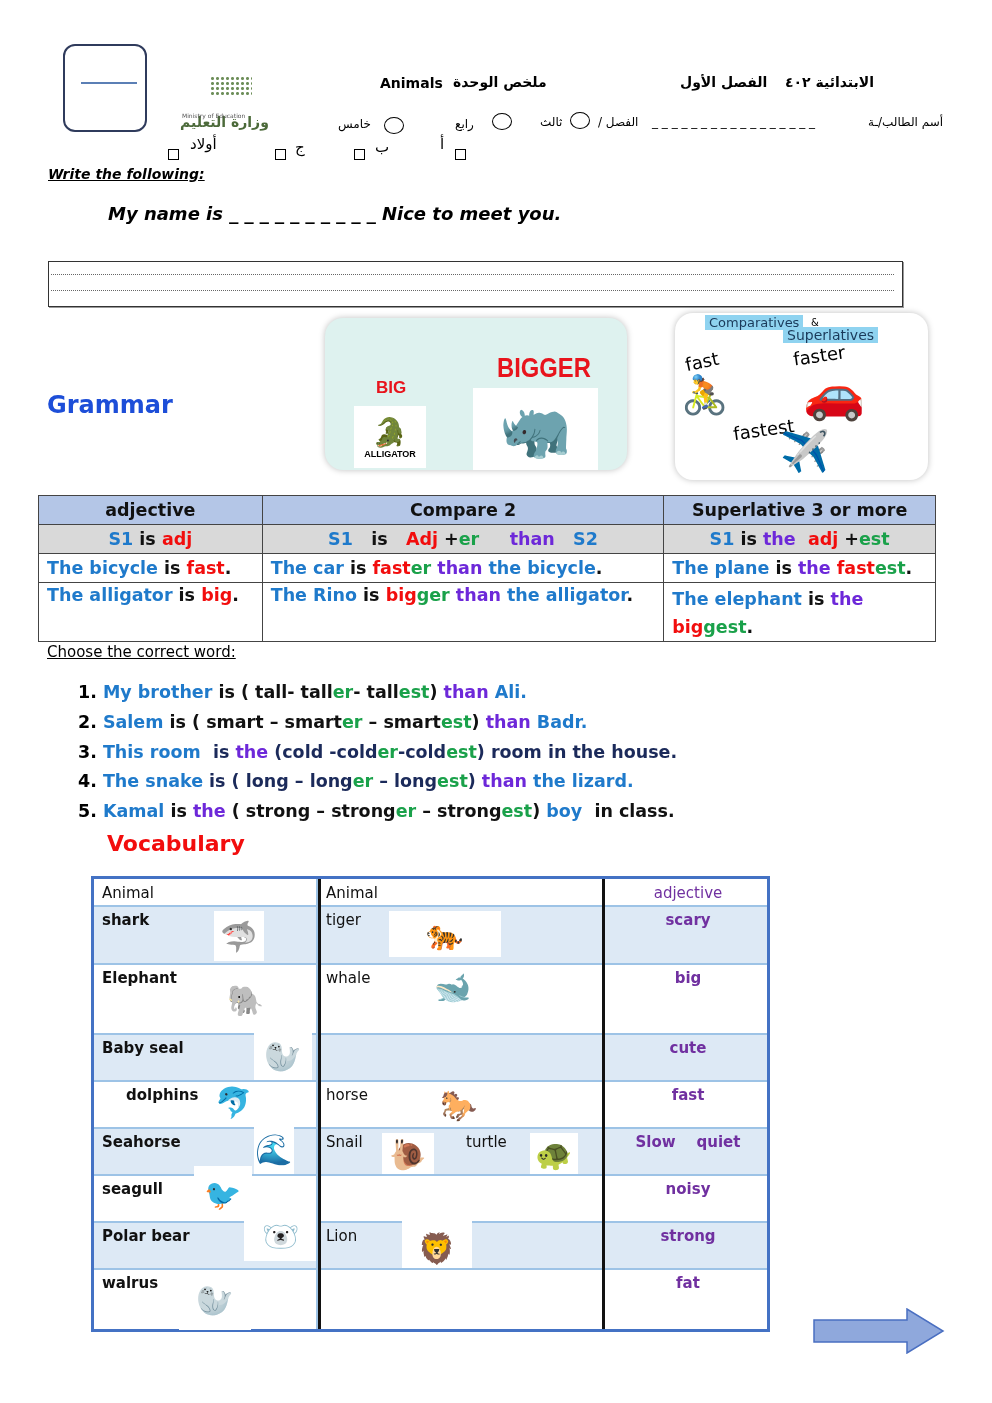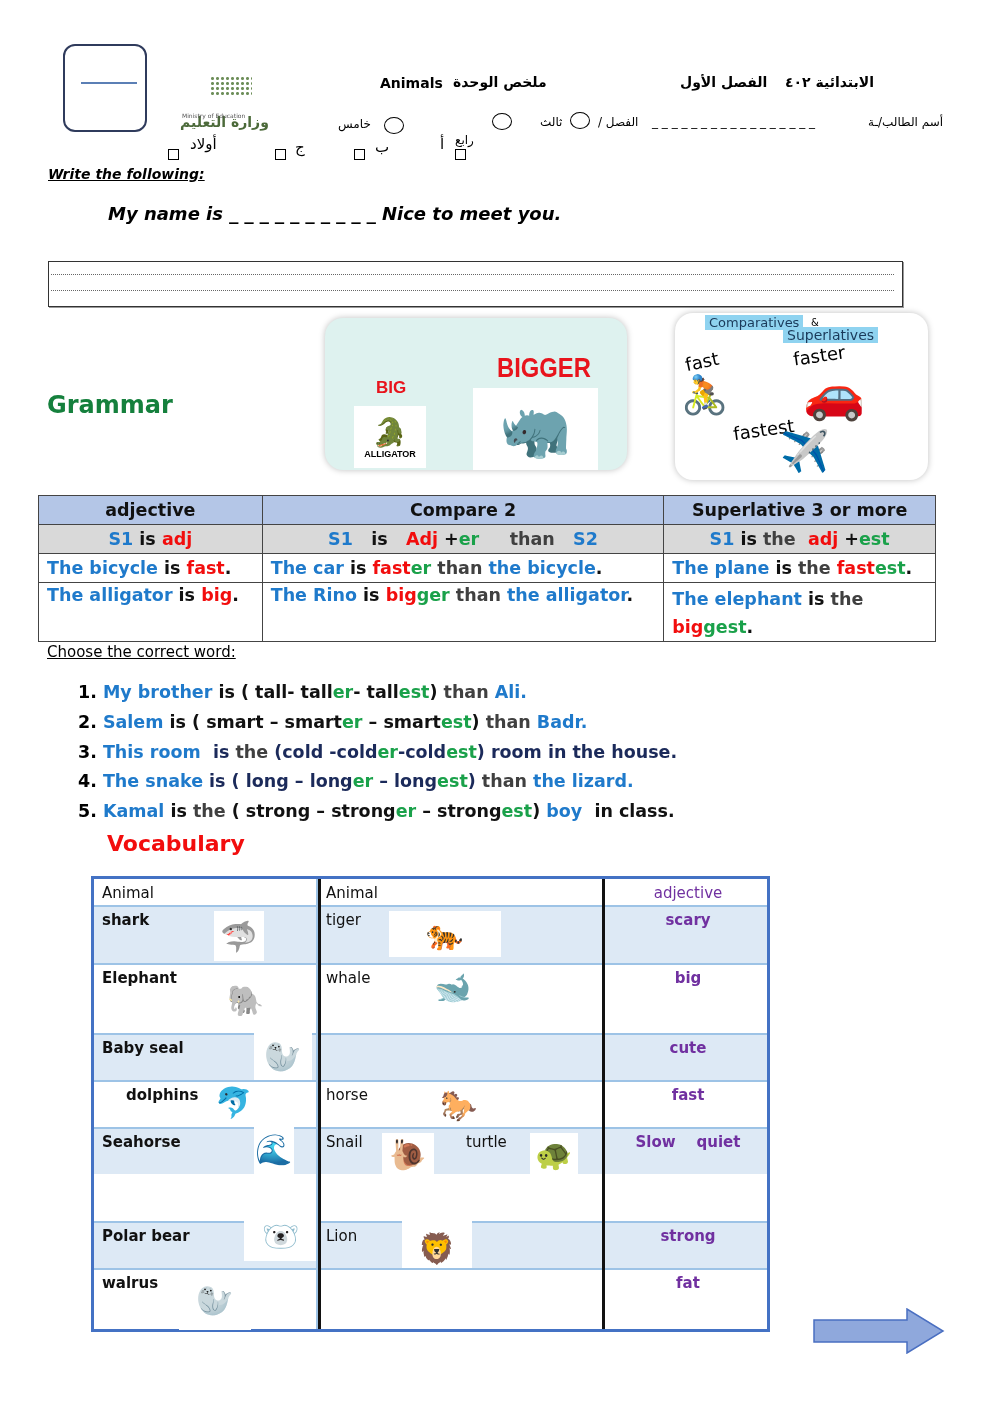--- a/index.html
+++ b/index.html
@@ -25,31 +25,31 @@
   .my-name { left: 108px; top: 203px; font-size: 18px; font-style: italic; font-weight: bold; white-space: nowrap; }
   .write-box { left: 48px; top: 261px; width: 855px; height: 46px; border: 1.5px solid #333; box-shadow: 1px 1px 0 #999; }
   .write-box .dl { position: absolute; left: 2px; right: 8px; border-top: 1px dotted #666; }
 
   
   .img-card { border-radius: 18px; overflow: hidden; box-shadow: 0 0 6px rgba(0,0,0,0.25); }
   .card1 { left: 325px; top: 318px; width: 302px; height: 152px; background: #def2ef; }
   .card2 { left: 675px; top: 313px; width: 253px; height: 167px; background: #fff; }
   .big-word { position: absolute; color: #e8141c; font-weight: bold; font-family: "Liberation Sans", sans-serif; }
 
-  .grammar-title { left: 47px; top: 391px; font-size: 24px; font-weight: bold; color: #15803d; }
+  .grammar-title { left: 47px; top: 391px; font-size: 24px; font-weight: bold; color: #1d4ed8; }
 
   
   table.gram { position: absolute; left: 38px; top: 495px; width: 898px; border-collapse: collapse; font-size: 17.5px; font-weight: bold; }
   table.gram td { border: 1px solid #444; padding: 0 8px; height: 29px; white-space: nowrap; }
   table.gram tr.h td { background: #b4c6e7; text-align: center; color: #111; }
   table.gram tr.f td { background: #d9d9d9; text-align: center; }
   .c-blue { color: #1f7acb; }
   .c-red { color: #f20d0d; }
   .c-green { color: #1aa14a; }
-  .c-mag { color: #404040; }
+  .c-mag { color: #6d28d9; }
   .c-blk { color: #111; }
   .c-navy { color: #1b2a5a; }
 
   .choose-label { left: 47px; top: 643px; font-size: 15px; text-decoration: underline; }
   .q-list { left: 78px; top: 682px; font-size: 17.5px; font-weight: bold; }
   .q-list .q { height: 29.8px; white-space: pre; }
   .vocab-title { left: 107px; top: 831px; font-size: 22px; font-weight: bold; color: #f20d0d; }
 
   
   .vocab { left: 91px; top: 876px; width: 679px; height: 456px; border: 3px solid #4472c4; }
@@ -79,21 +79,21 @@
 <div class="abs hdr-text rtl" style="left:453px; top:74px;">ملخص الوحدة</div>
 <div class="abs hdr-text rtl" style="left:680px; top:74px;">الفصل الأول</div>
 <div class="abs hdr-text rtl" style="left:785px; top:74px;">الابتدائية ٤٠٢</div>
 
 <div class="abs sm rtl" style="left:868px; top:115px;">أسم الطالب/ـة</div>
 <div class="abs sm" style="left:652px; top:115px;">_ _ _ _ _ _ _ _ _ _ _ _ _ _ _ _ _</div>
 <div class="abs sm rtl" style="left:598px; top:115px;">الفصل /</div>
 <div class="abs" style="left:570px; top:110px;"><span class="circle"></span></div>
 <div class="abs sm rtl" style="left:540px; top:115px;">ثالث</div>
 <div class="abs" style="left:492px; top:111px;"><span class="circle"></span></div>
-<div class="abs sm rtl" style="left:455px; top:117px;margin-top:16px;">رابع</div>
+<div class="abs sm rtl" style="left:455px; top:117px;">رابع</div>
 <div class="abs" style="left:384px; top:115px;"><span class="circle"></span></div>
 <div class="abs sm rtl" style="left:338px; top:117px;">خامس</div>
 
 <div class="abs" style="left:455px; top:144px;"><span class="sq"></span></div>
 <div class="abs sm" style="left:440px; top:135px; font-size:15px;">أ</div>
 <div class="abs" style="left:354px; top:144px;"><span class="sq"></span></div>
 <div class="abs sm" style="left:375px; top:138px; font-size:15px;">ب</div>
 <div class="abs" style="left:275px; top:144px;"><span class="sq"></span></div>
 <div class="abs sm" style="left:295px; top:138px; font-size:15px;">ج</div>
 <div class="abs sm rtl" style="left:190px; top:135px; font-size:15px;">أولاد</div>
@@ -212,20 +212,25 @@
     </div>
     <div class="vrow shade" style="top: 248px; height: 47px;">
       <div class="vcell-text" style="left: 8px; top: 4px;">Seahorse</div>
       <div class="pic" style="left: 160px; top: -12px; width: 40px; height: 64px;">🌊</div>
       <div class="vcell-text" style="left: 232px; top: 4px; font-weight: normal;">Snail</div>
       <div class="pic" style="left: 288px; top: 4px; width: 52px; height: 42px;">🐌</div>
       <div class="vcell-text" style="left: 372px; top: 4px; font-weight: normal;">turtle</div>
       <div class="pic" style="left: 436px; top: 4px; width: 48px; height: 42px;">🐢</div>
       <div class="vadj" style="top: 4px; white-space: pre;">Slow    quiet</div>
     </div>
+    <div class="vrow" style="top: 295px; height: 47px;">
+      <div class="vcell-text" style="left: 8px; top: 4px;">seagull</div>
+      <div class="pic" style="left: 100px; top: -10px; width: 58px; height: 56px;">🐦</div>
+      <div class="vadj" style="top: 4px; white-space: pre;">noisy</div>
+    </div>
     <div class="vrow shade" style="top: 342px; height: 47px;">
       <div class="vcell-text" style="left: 8px; top: 4px;">Polar bear</div>
       <div class="pic" style="left: 150px; top: -12px; width: 75px; height: 50px;">🐻‍❄️</div>
       <div class="vcell-text" style="left: 232px; top: 4px; font-weight: normal;">Lion</div>
       <div class="pic" style="left: 308px; top: -6px; width: 70px; height: 62px;">🦁</div>
       <div class="vadj" style="top: 4px; white-space: pre;">strong</div>
     </div>
     <div class="vrow" style="top: 389px; height: 62px;">
       <div class="vcell-text" style="left: 8px; top: 4px;">walrus</div>
       <div class="pic" style="left: 85px; top: 0px; width: 72px; height: 60px;">🦭</div>

